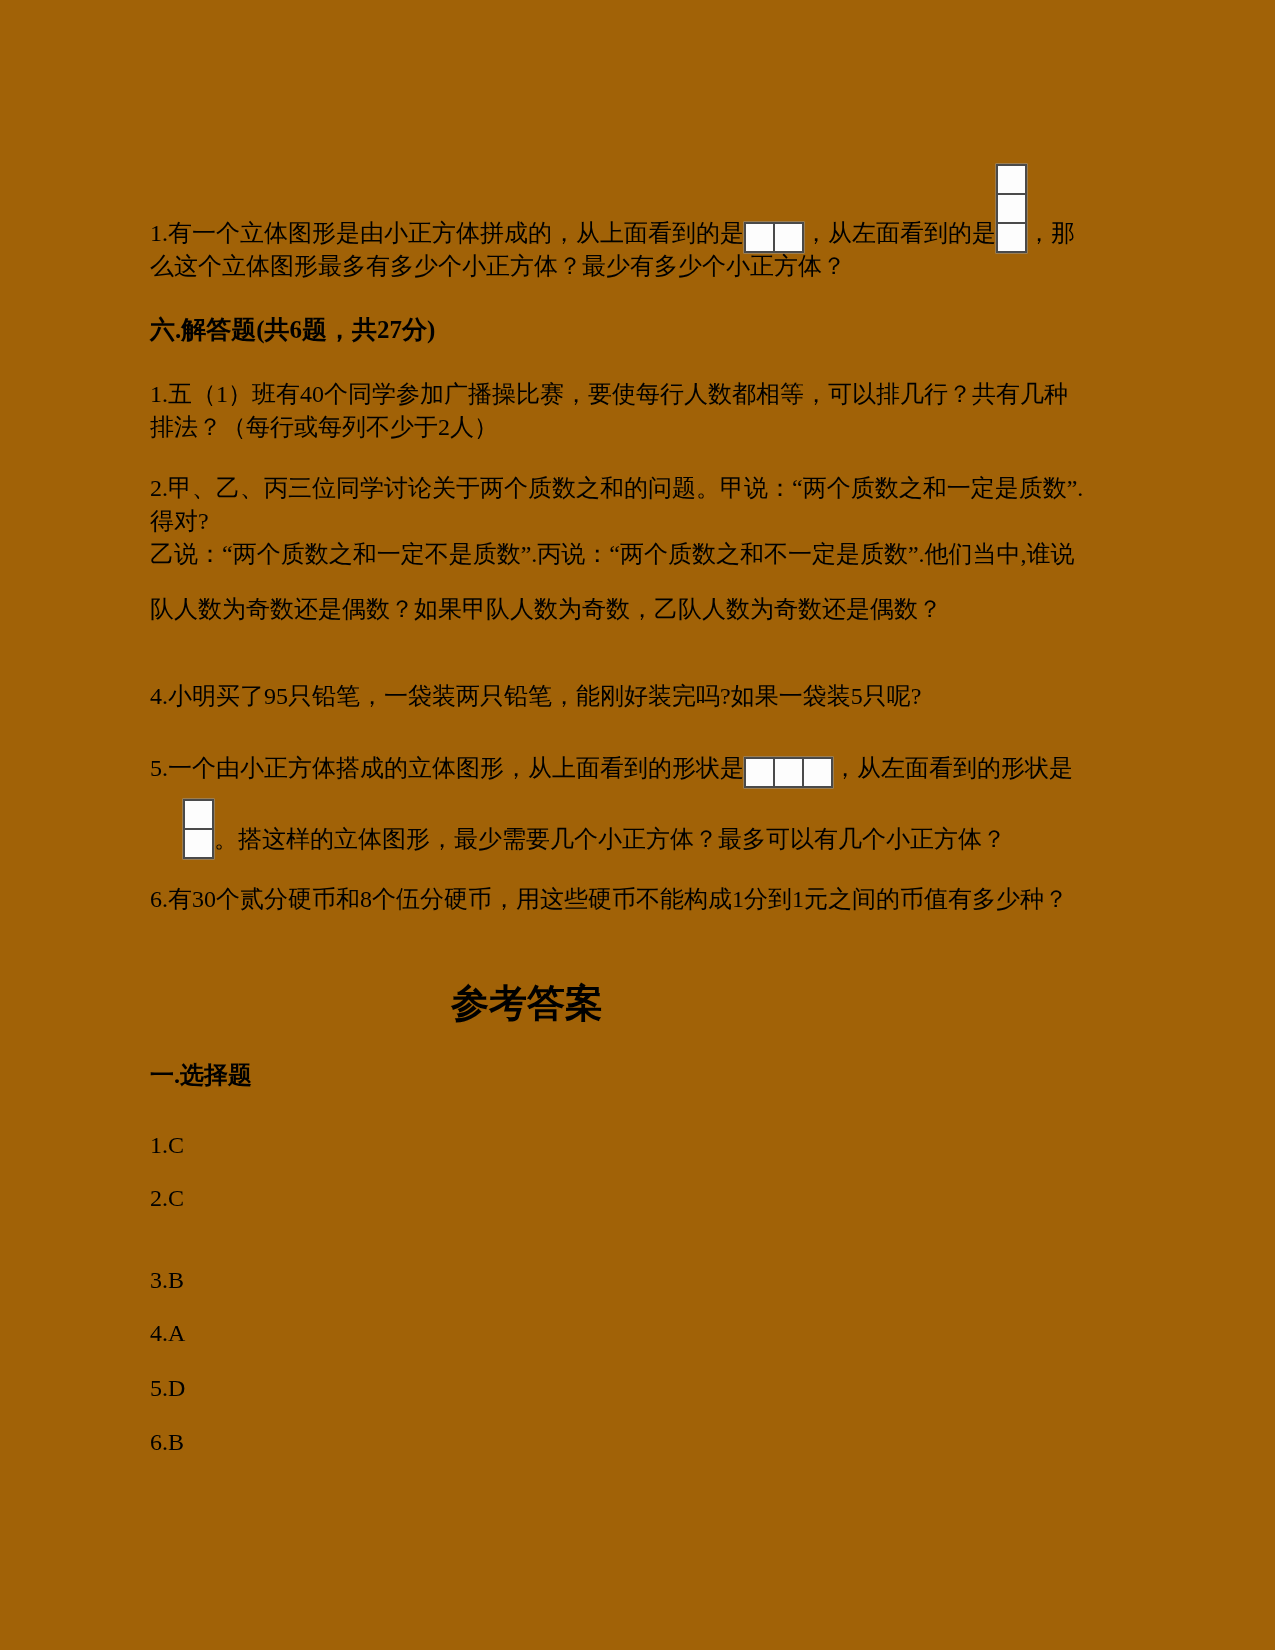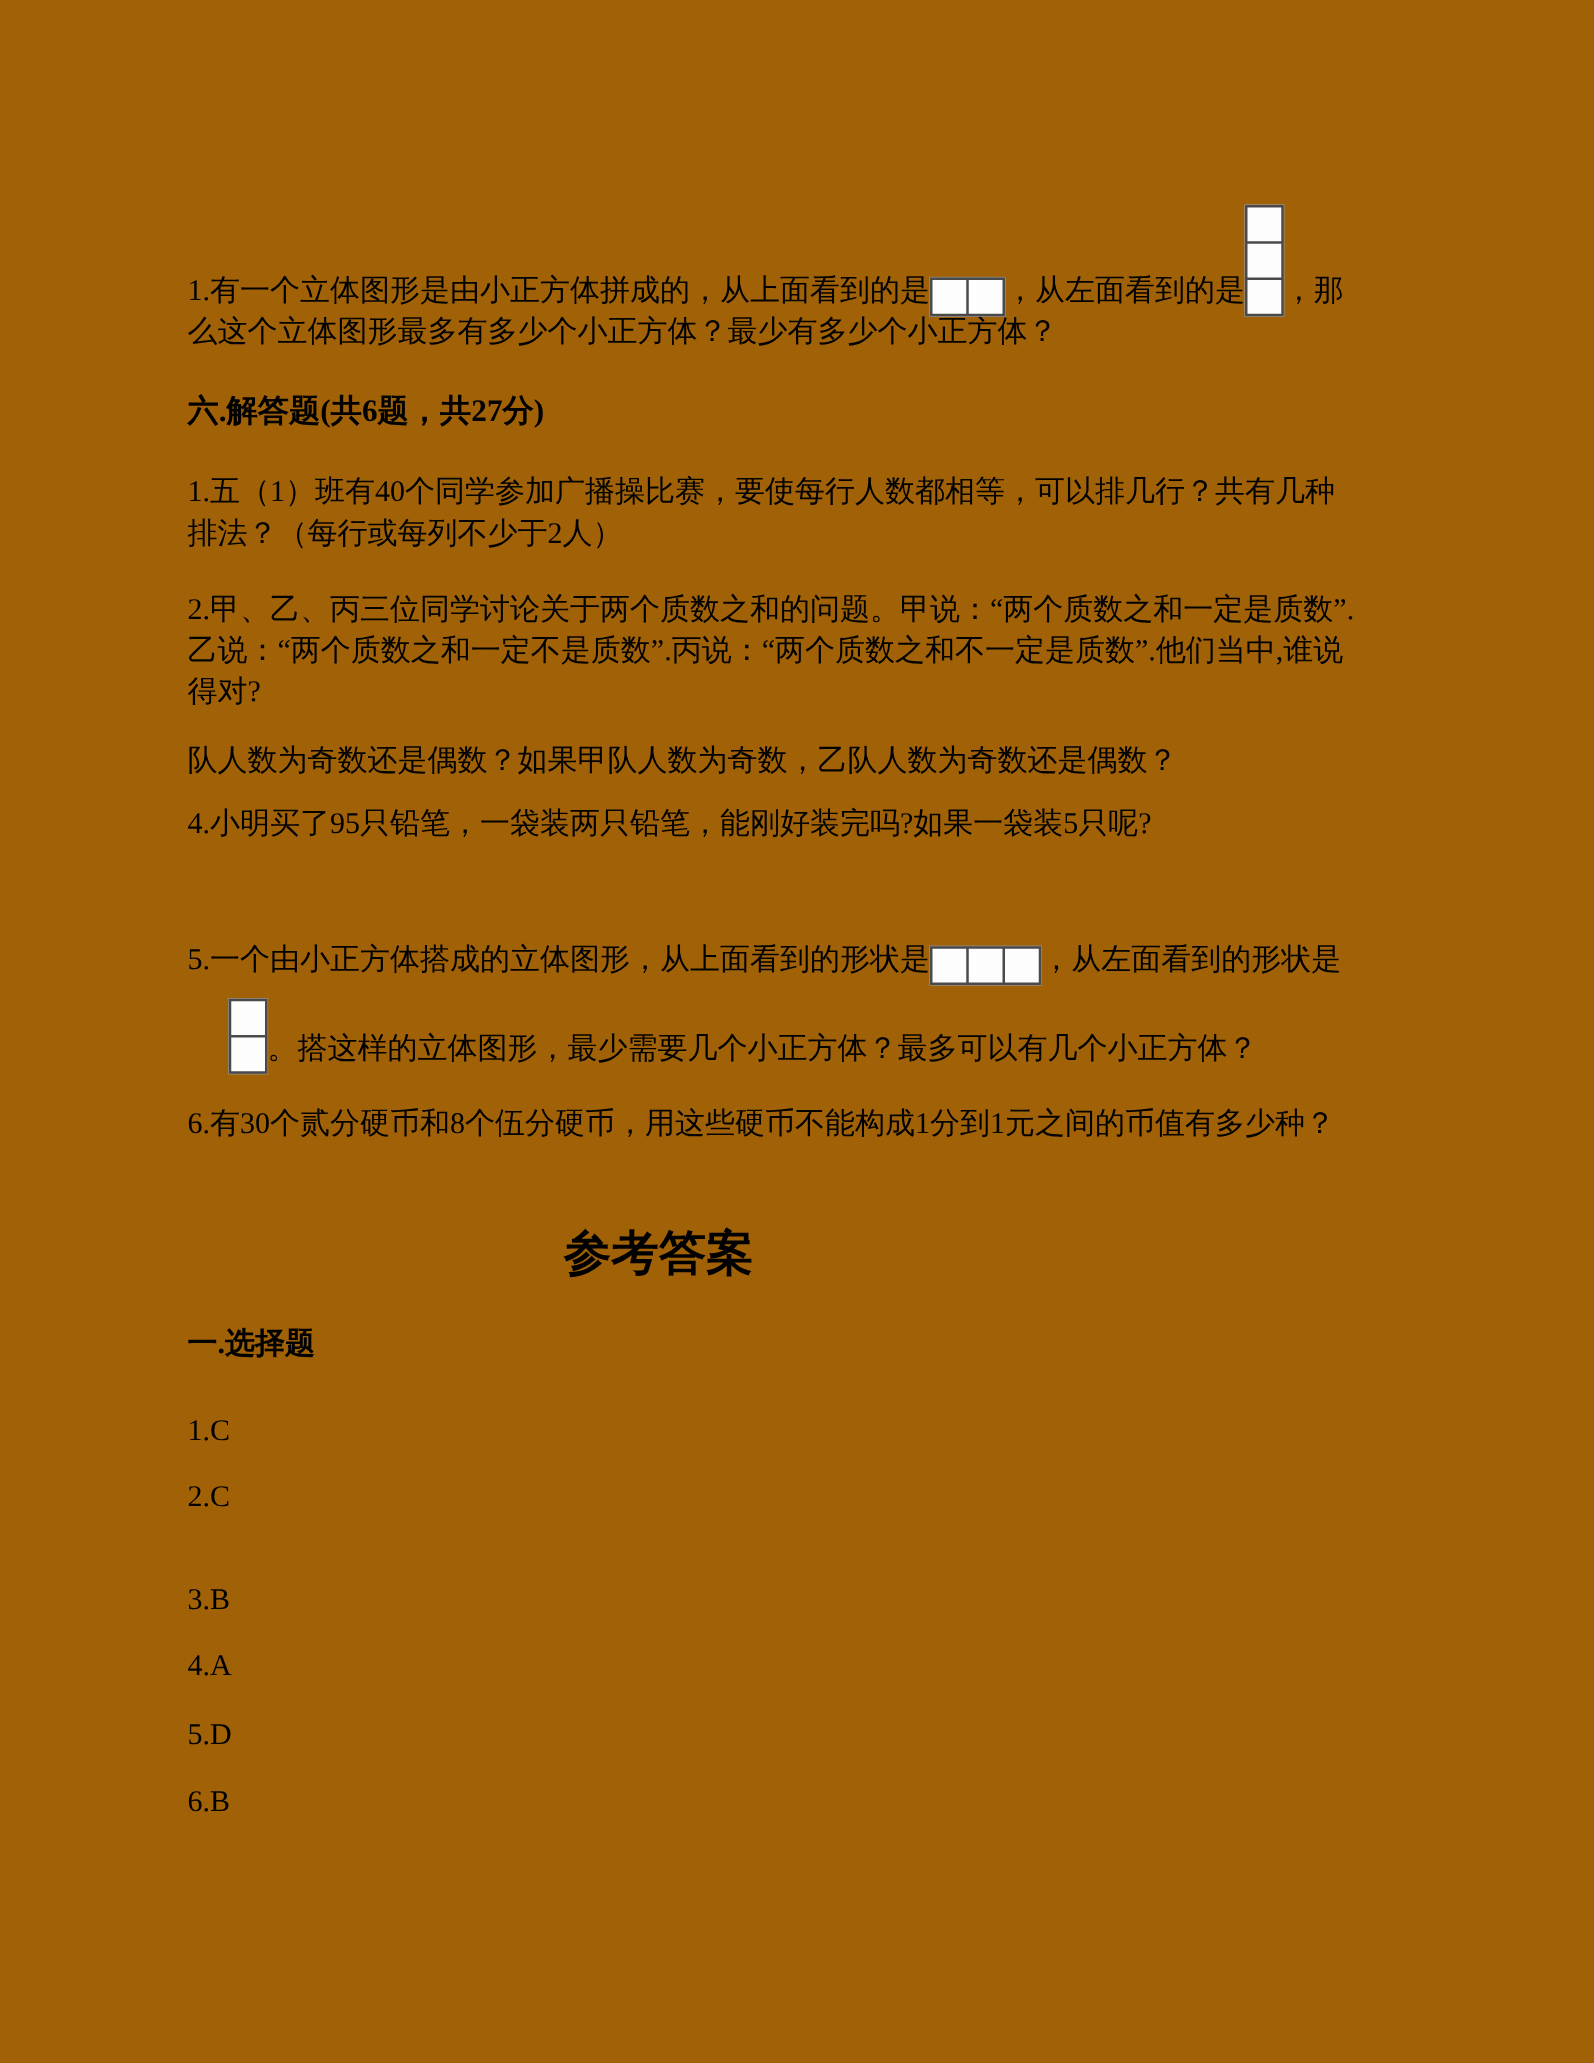--- a/index.html
+++ b/index.html
@@ -100,29 +100,29 @@
 
   <div class="heading" style="top:315px;">六.解答题(共6题，共27分)</div>
 
   <div class="para" style="top:378px;">
     <div class="line">1.五（1）班有40个同学参加广播操比赛，要使每行人数都相等，可以排几行？共有几种</div>
     <div class="line">排法？（每行或每列不少于2人）</div>
   </div>
 
   <div class="para" style="top:472px;">
     <div class="line">2.甲、乙、丙三位同学讨论关于两个质数之和的问题。甲说：“两个质数之和一定是质数”.</div>
+    <div class="line">得对?</div>
     <div class="line">乙说：“两个质数之和一定不是质数”.丙说：“两个质数之和不一定是质数”.他们当中,谁说</div>
-    <div class="line">得对?</div>
   </div>
 
   <div class="para" style="top:593px;">
     <div class="line">队人数为奇数还是偶数？如果甲队人数为奇数，乙队人数为奇数还是偶数？</div>
   </div>
 
-  <div class="para" style="top:643px;">
+  <div class="para" style="top:680px;">
     <div class="line">4.小明买了95只铅笔，一袋装两只铅笔，能刚好装完吗?如果一袋装5只呢?</div>
   </div>
 
   <div class="para" style="top:752px;">
     <div class="line">
       <span>5.一个由小正方体搭成的立体图形，从上面看到的形状是</span><span class="fig-anchor w-3col"><span class="fig-box">
             <span class="fig-grid" style="grid-template-columns: repeat(3, 27px);">
               <span class="fig-cell" style="height: 27px;"></span>
               <span class="fig-cell" style="height: 27px;"></span>
               <span class="fig-cell" style="height: 27px;"></span>

